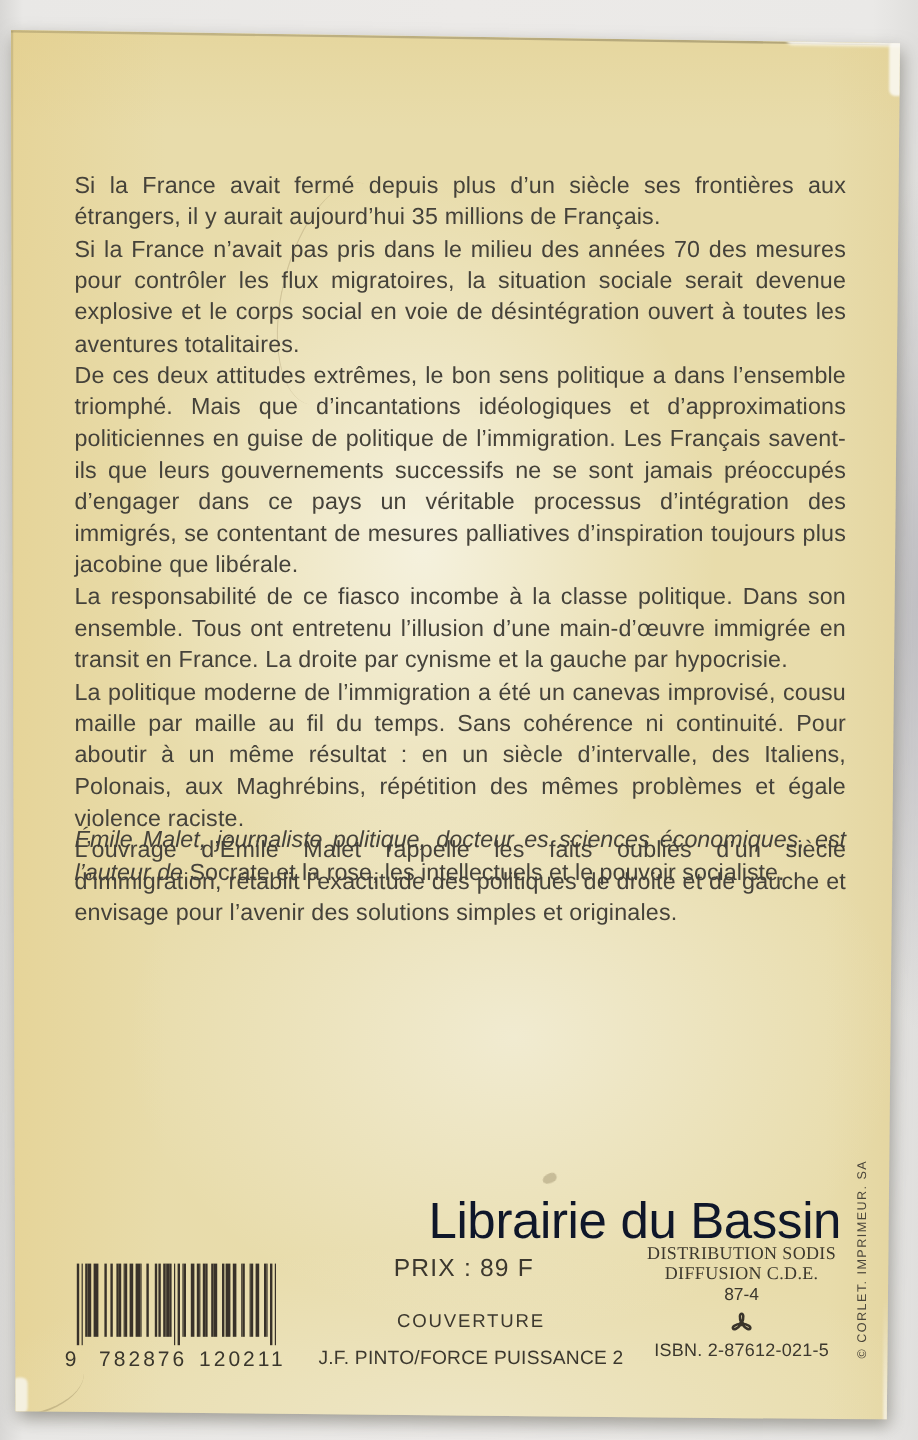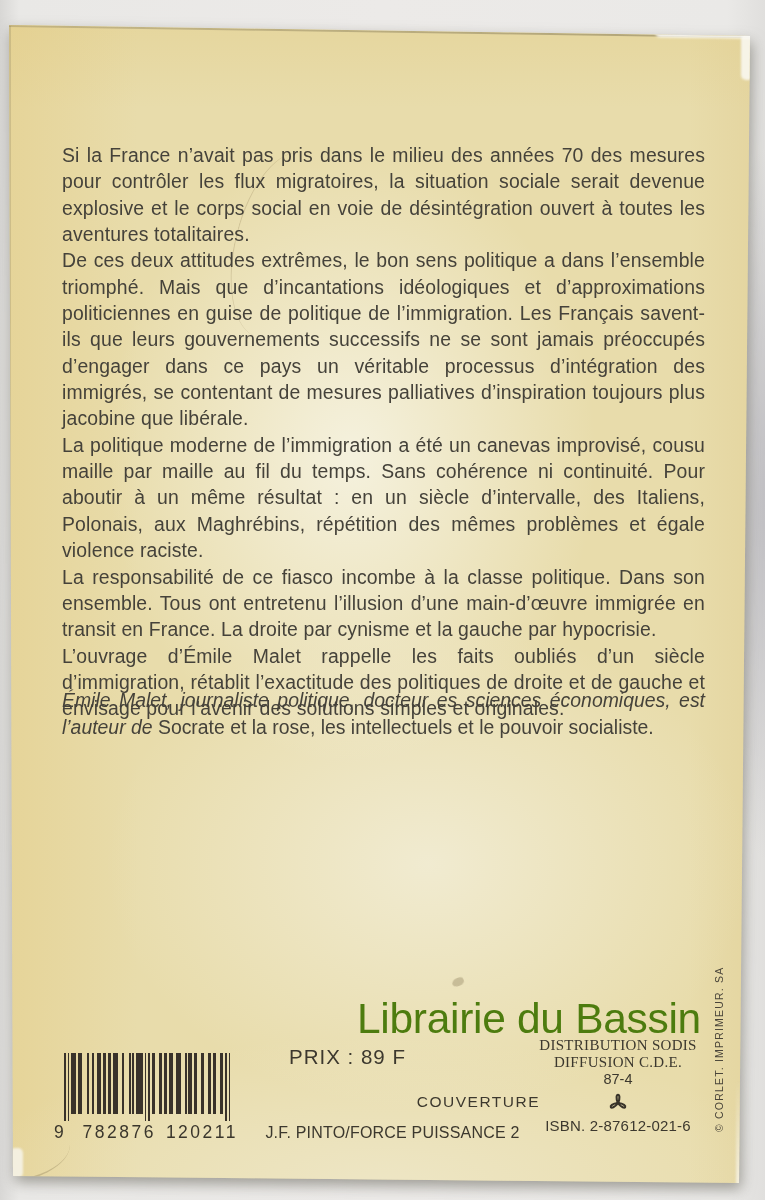--- a/index.html
+++ b/index.html
@@ -44,24 +44,24 @@
     letter-spacing:.15px;hyphens:auto;-webkit-hyphens:auto;}
   .blurb p{margin:0;}
   .author-note{position:absolute;left:62px;top:687px;width:643px;
     font-size:19.4px;line-height:26.5px;color:#45423a;text-align:justify;hyphens:auto;}
   .italic{font-style:italic;}
 
   .watermark{position:absolute;left:357px;top:995px;font-size:42.5px;letter-spacing:-.3px;
     white-space:nowrap;z-index:30;font-weight:400;}
 
   .footer-ink{color:#3c382e;}
-  .price{position:absolute;left:250px;top:1045px;width:195px;text-align:center;
+  .price{position:absolute;left:250px;top:1045px;width:195px;text-align:right;
     font-size:20.5px;letter-spacing:1px;}
   .cover-credit{position:absolute;left:245px;top:1093px;width:295px;text-align:center;}
-  .cover-credit .l1{font-size:15.5px;letter-spacing:1.5px;text-align:right;}
+  .cover-credit .l1{font-size:15.5px;letter-spacing:1.5px;}
   .cover-credit .l2{font-size:16px;letter-spacing:.2px;margin-top:13px;}
   .distribution{position:absolute;left:518px;top:1037px;width:200px;text-align:center;}
   .distribution .l1,.distribution .l2{font-size:15px;letter-spacing:.3px;font-family:Liberation Serif, serif;}
   .distribution .l3{font-size:14.5px;}
   .logo-wrap{height:28px;margin-top:1px;}
   .isbn{font-size:15px;letter-spacing:.2px;margin-top:1px;}
 
   .barcode{position:absolute;left:64px;top:1053px;width:170px;}
   .bars{display:flex;align-items:flex-start;}
   .module{width:1.75px;height:61px;}
@@ -85,24 +85,25 @@
     <div class="left-edge-line"></div>
     <div class="wear tr1"></div>
     <div class="wear tr2"></div>
     <div class="wear bl"></div>
     <div class="wear right-strip"></div>
     <div class="corner-crease"></div>
     <div class="scratch"></div>
     <div class="speck"></div>
 
     <div class="blurb">
+      <p>Si la France avait fermé depuis plus d’un siècle ses frontières aux étrangers, il y aurait aujourd’hui 35 millions de Français.</p>
       <p>Si la France n’avait pas pris dans le milieu des années 70 des mesures pour contrôler les flux migratoires, la situation sociale serait devenue explosive et le corps social en voie de désintégration ouvert à toutes les aventures totalitaires.</p>
       <p>De ces deux attitudes extrêmes, le bon sens politique a dans l’ensemble triomphé. Mais que d’incantations idéologiques et d’approximations politiciennes en guise de politique de l’immigration. Les Français savent-ils que leurs gouvernements successifs ne se sont jamais préoccupés d’engager dans ce pays un véritable processus d’intégration des immigrés, se contentant de mesures palliatives d’inspiration toujours plus jacobine que libérale.</p>
+      <p>La responsabilité de ce fiasco incombe à la classe politique. Dans son ensemble. Tous ont entretenu l’illusion d’une main-d’œuvre immigrée en transit en France. La droite par cynisme et la gauche par hypocrisie.</p>
       <p>La politique moderne de l’immigration a été un canevas improvisé, cousu maille par maille au fil du temps. Sans cohérence ni continuité. Pour aboutir à un même résultat : en un siècle d’intervalle, des Italiens, Polonais, aux Maghrébins, répétition des mêmes problèmes et égale violence raciste.</p>
-      <p>La responsabilité de ce fiasco incombe à la classe politique. Dans son ensemble. Tous ont entretenu l’illusion d’une main-d’œuvre immigrée en transit en France. La droite par cynisme et la gauche par hypocrisie.</p>
       <p>L’ouvrage d’Émile Malet rappelle les faits oubliés d’un siècle d’immigration, rétablit l’exactitude des politiques de droite et de gauche et envisage pour l’avenir des solutions simples et originales.</p>
     </div>
 
     <div class="author-note"><span class="italic">Émile Malet, journaliste politique, docteur es sciences économiques, est l’auteur de </span><span>Socrate et la rose, les intellectuels et le pouvoir socialiste.</span></div>
 
     <div class="price footer-ink">PRIX : 89 F</div>
 
     <div class="barcode">
       <div class="bars">
           <div class="module on guard"></div>
@@ -219,20 +220,20 @@
       <div class="l3">87-4</div>
       <div class="logo-wrap">
         <svg width="26" height="27" viewBox="0 0 26 27">
           <g fill="none" stroke="#39342a" stroke-width="2.1" stroke-linecap="round">
             <path d="M13 15 C 8 4, 18 4, 13 15 Z"></path>
             <path d="M13 15 C 8 4, 18 4, 13 15 Z" transform="rotate(120 13 15)"></path>
             <path d="M13 15 C 8 4, 18 4, 13 15 Z" transform="rotate(240 13 15)"></path>
           </g>
         </svg>
       </div>
-      <div class="isbn">ISBN. 2-87612-021-6</div>
+      <div class="isbn">ISBN. 2-87612-021-5</div>
     </div>
 
     <div class="printer">© CORLET. IMPRIMEUR. SA</div>
   </div>
 </div>
 
-<div class="watermark" style="color: #4d7c0f; text-align: center;">Librairie du Bassin</div>
+<div class="watermark" style="color: #0f172a; text-align: center;">Librairie du Bassin</div>
 
 </body></html>

